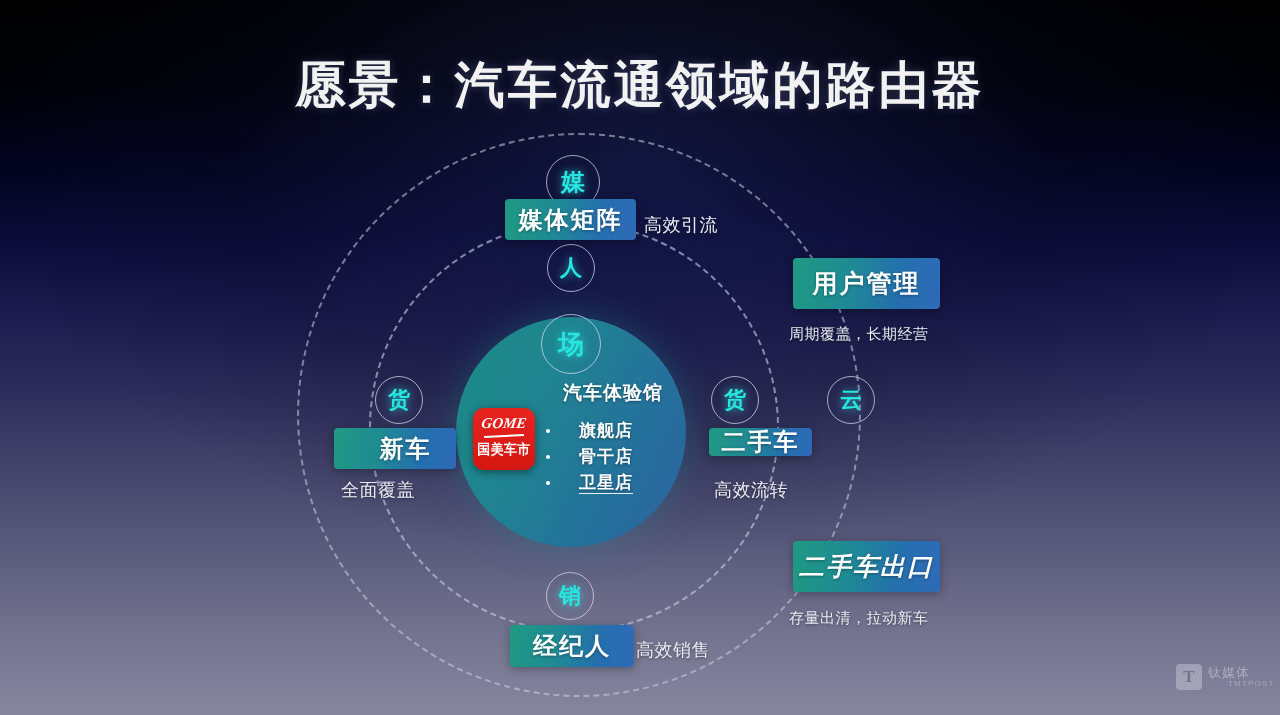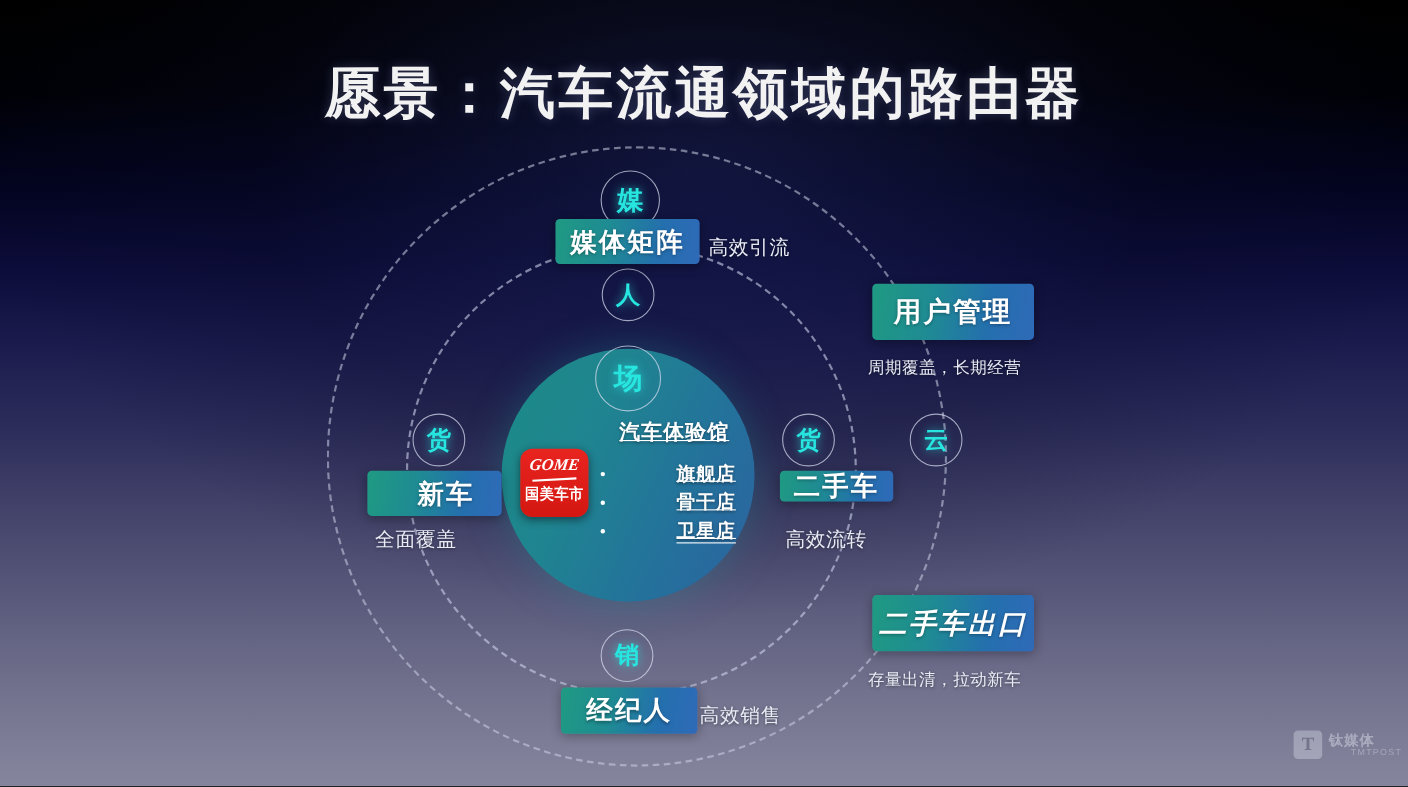--- a/index.html
+++ b/index.html
@@ -77,41 +77,40 @@
     border-radius: 50%;
     background: linear-gradient(115deg, #1c8b86 0%, #1f8490 35%, #24719c 70%, #2d62a0 100%);
     box-shadow: 0 0 36px rgba(30,140,150,0.35);
   }
   .core-content {
     position: absolute;
     left: 543px;
     top: 380px;
     width: 140px;
     color: #ffffff;
-    text-decoration: underline;
   }
   .core-title {
     font-size: 19px;
     font-weight: bold;
     letter-spacing: 1px;
     text-align: center;
     margin-bottom: 12px;
     text-shadow: 0 1px 3px rgba(0,0,0,0.4);
   }
   .core-list {
     list-style: none;
     margin: 0;
     padding: 0;
   }
   .core-list li {
     font-size: 17px;
     font-weight: bold;
     letter-spacing: 1px;
     line-height: 26px;
-    text-align: right;
+    text-align: center;
     padding-right: 14px;
     position: relative;
     text-shadow: 0 1px 3px rgba(0,0,0,0.4);
   }
   .core-list li::before {
     content: "";
     position: absolute;
     left: 3px;
     top: 11px;
     width: 4px;
@@ -254,21 +253,21 @@
     font-weight: bold;
     font-family: "Liberation Serif", "DejaVu Serif", serif;
     display: flex;
     align-items: center;
     justify-content: center;
   }
   .wm-text { line-height: 1.05; }
   .wm-cn {
     color: #eceef6;
     font-size: 13px;
-    font-weight: bold;
+    font-weight: normal;
     letter-spacing: 1px;
     display: block;
   }
   .wm-en {
     color: #d8dbe6;
     font-size: 8px;
     letter-spacing: 1.2px;
     display: block;
     margin-left: 20px;
   }

